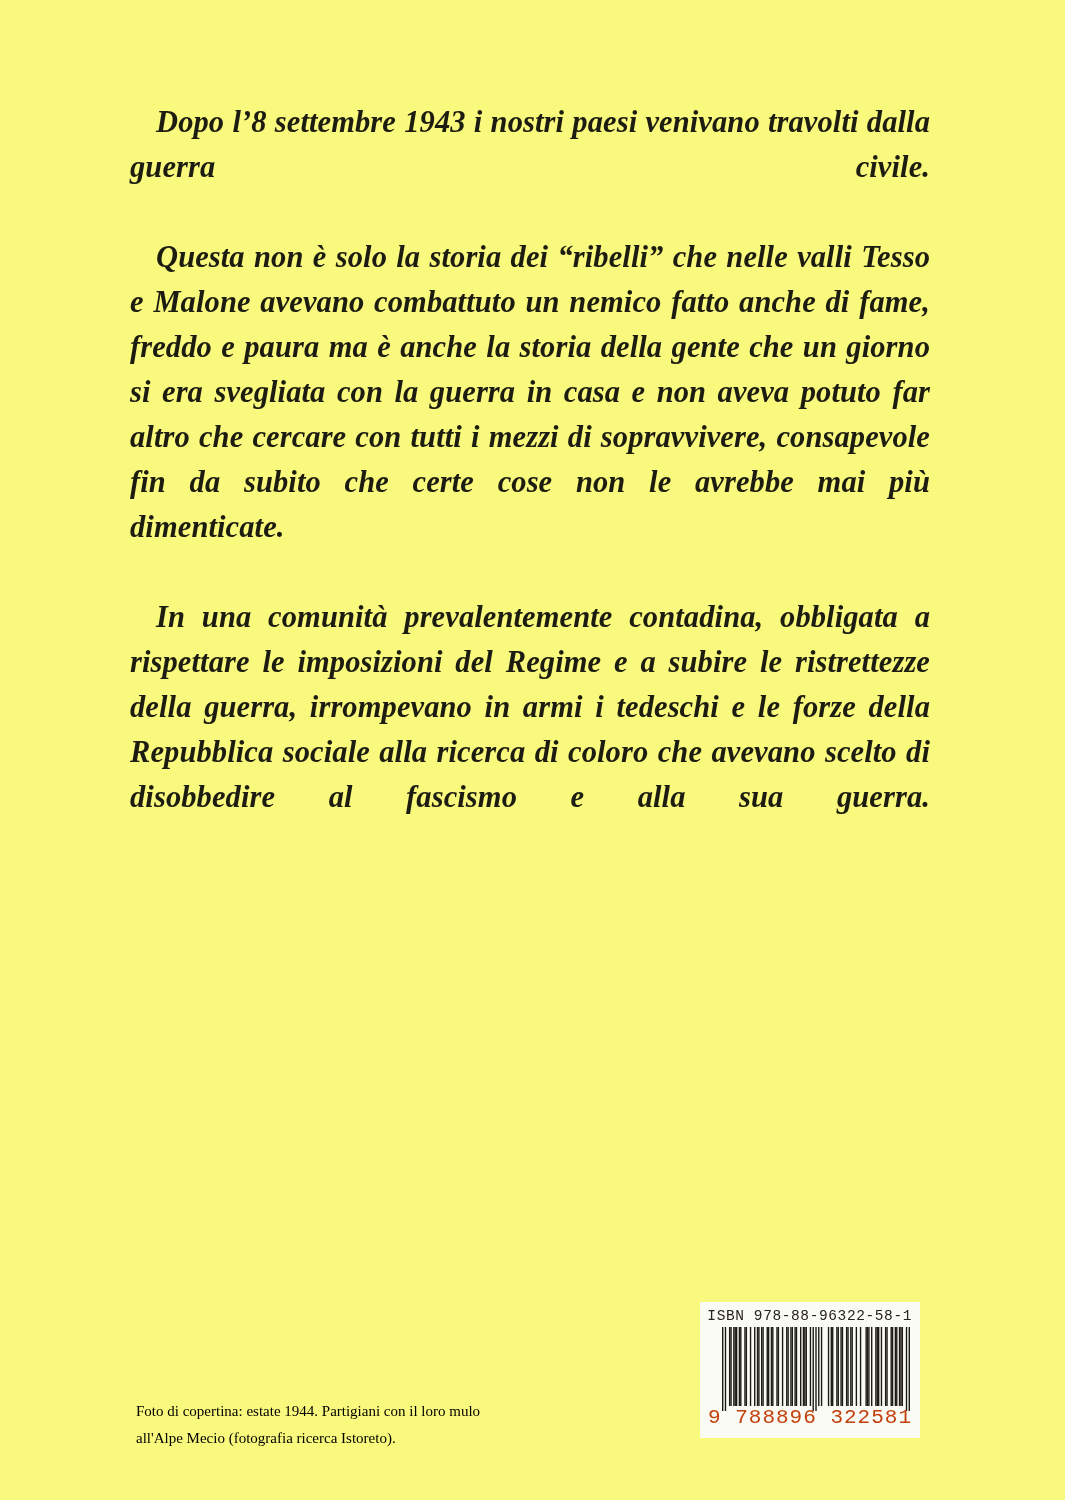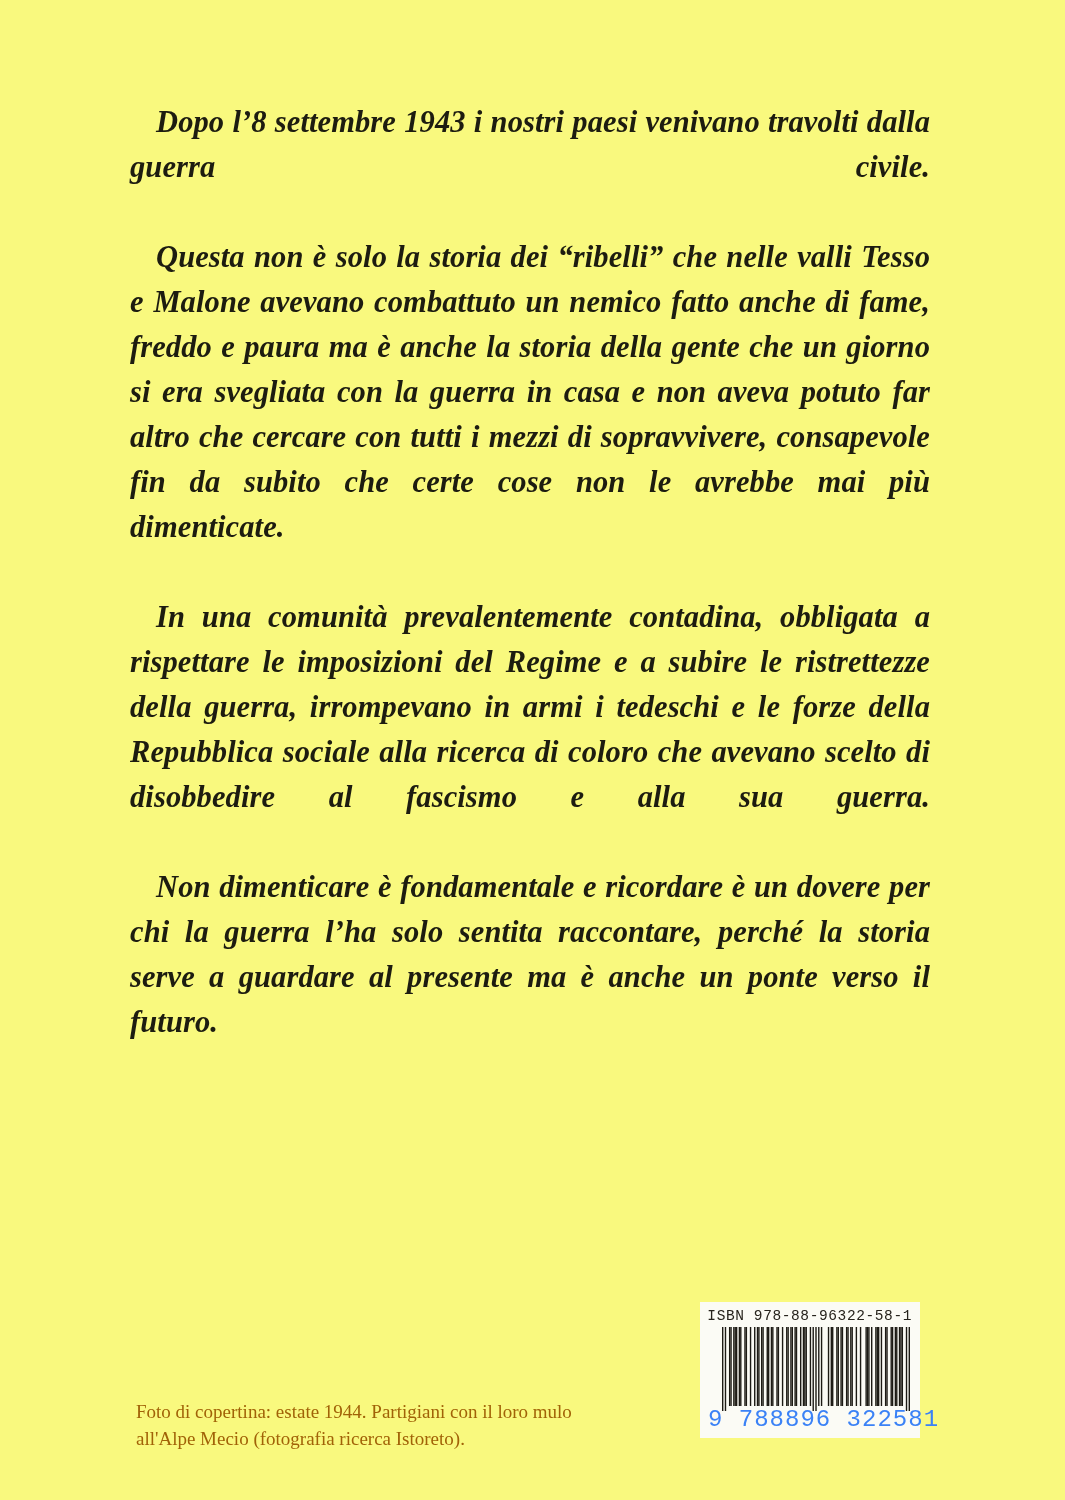--- a/index.html
+++ b/index.html
@@ -50,23 +50,23 @@
     display: inline-block;
     width: 100%;
   }
 
   
   .caption {
     position: absolute;
     left: 136px;
     top: 1398px;
     width: 540px;
-    font-size: 19px;
+    font-size: 15px;
     line-height: 27px;
-    color: #a16207;
+    color: #000000;
     font-style: normal;
     font-weight: normal;
   }
   .caption span {
     display: block;
   }
 
   
   .barcode-panel {
     position: absolute;
@@ -105,36 +105,35 @@
     width: 188px;
     display: block;
   }
 
   .ean-digits {
     position: absolute;
     left: 8px;
     top: 104px;
     width: 206px;
     font-family: "Liberation Mono", "DejaVu Sans Mono", monospace;
-    font-size: 24px;
+    font-size: 21px;
     letter-spacing: 1px;
-    color: #3b82f6;
+    color: #c2410c;
     white-space: nowrap;
   }
 </style>
 </head>
 <body>
 
 <div class="page">
 
   <div class="blurb">
     <p>Dopo l’8 settembre 1943 i nostri paesi venivano travolti dalla guerra civile.</p>
     <p>Questa non è solo la storia dei “ribelli” che nelle valli Tesso e Malone avevano combattuto un nemico fatto anche di fame, freddo e paura ma è anche la storia della gente che un giorno si era svegliata con la guerra in casa e non aveva potuto far altro che cercare con tutti i mezzi di sopravvivere, consapevole fin da subito che certe cose non le avrebbe mai più dimenticate.</p>
     <p>In una comunità prevalentemente contadina, obbligata a rispettare le imposizioni del Regime e a subire le ristrettezze della guerra, irrompevano in armi i tedeschi e le forze della Repubblica sociale alla ricerca di coloro che avevano scelto di disobbedire al fascismo e alla sua guerra.</p>
-    <p>Non dimenticare è fondamentale e ricordare è un dovere per chi la guerra l’ha solo sentita raccontare, perché la storia serve a guardare al presente ma è anche un ponte verso il futuro.</p>
   </div>
 
   <div class="caption">
     <span>Foto di copertina: estate 1944. Partigiani con il loro mulo</span>
     <span>all'Alpe Mecio (fotografia ricerca Istoreto).</span>
   </div>
 
   <div class="barcode-panel">
     <div class="isbn-text">ISBN 978-88-96322-58-1</div>
     <div class="bars-wrap">

